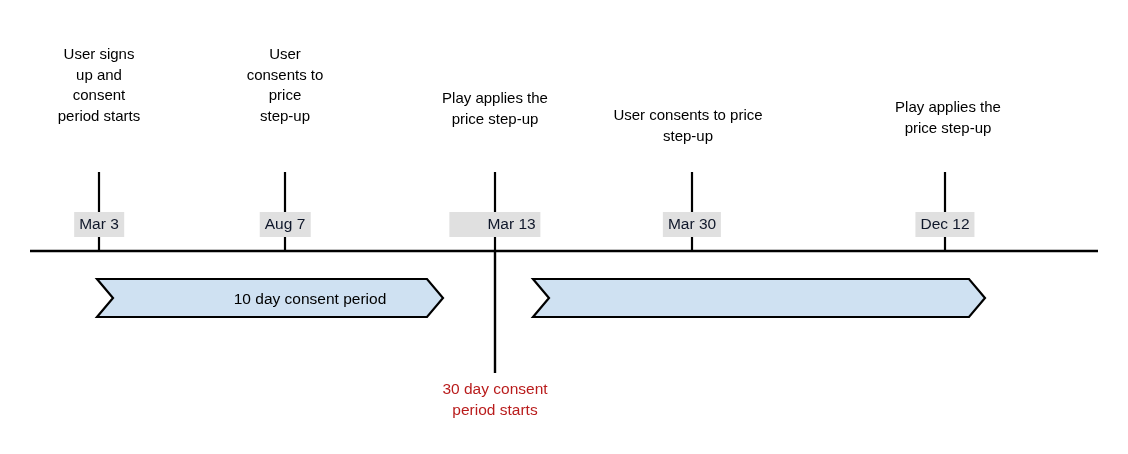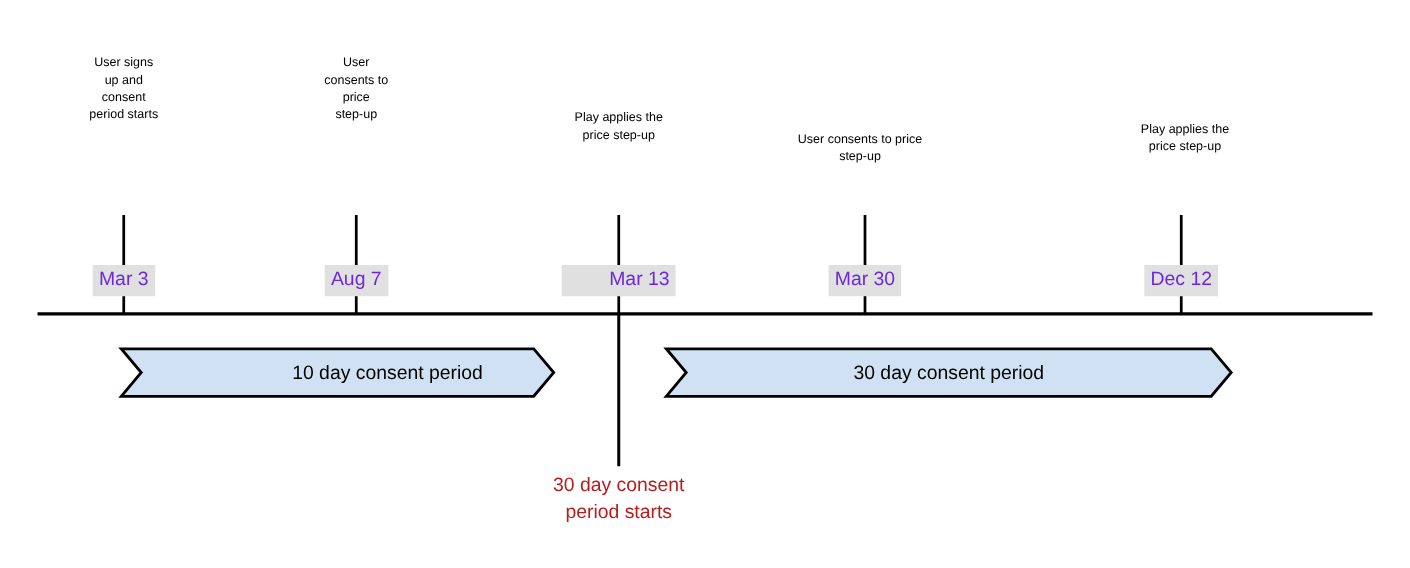--- a/index.html
+++ b/index.html
@@ -21,31 +21,31 @@
   svg.layer {
     position: absolute;
     left: 0;
     top: 0;
     width: 1128px;
     height: 454px;
   }
   .evt-label {
     position: absolute;
     text-align: center;
-    font-size: 10px;
+    font-size: 15px;
     line-height: 1.38;
     color: #000000;
     white-space: pre-line;
     transform: translateX(-50%);
   }
   .date-chip {
     position: absolute;
     font-size: 15.5px;
     line-height: 1;
-    color: #6d28d9;
+    color: #0f172a;
     background: #e0e0e0;
     padding: 4px 5px 5px 5px;
     transform: translateX(-50%);
     white-space: nowrap;
   }
   .band-label {
     position: absolute;
     font-size: 15.5px;
     line-height: 1;
     color: #000000;
@@ -110,18 +110,17 @@
   <div class="date-chip" style="left:285px; top:212px;">Aug 7</div>
 
   <div class="date-chip" style="left:495px; top:212px;padding-left:38px;">Mar 13</div>
 
   <div class="date-chip" style="left:692px; top:212px;">Mar 30</div>
 
   <div class="date-chip" style="left:945px; top:212px;">Dec 12</div>
 
   <div class="band-label" style="left:270px; top:299px;margin-left:40px;">10 day consent period</div>
 
-  <div class="band-label" style="left:759px; top:299px;">30 day consent period</div>
 
   <div class="below-label" style="left:495px; top:378px; width:200px;">30 day consent
 period starts</div>
 
 </div>
 
 </body></html>

